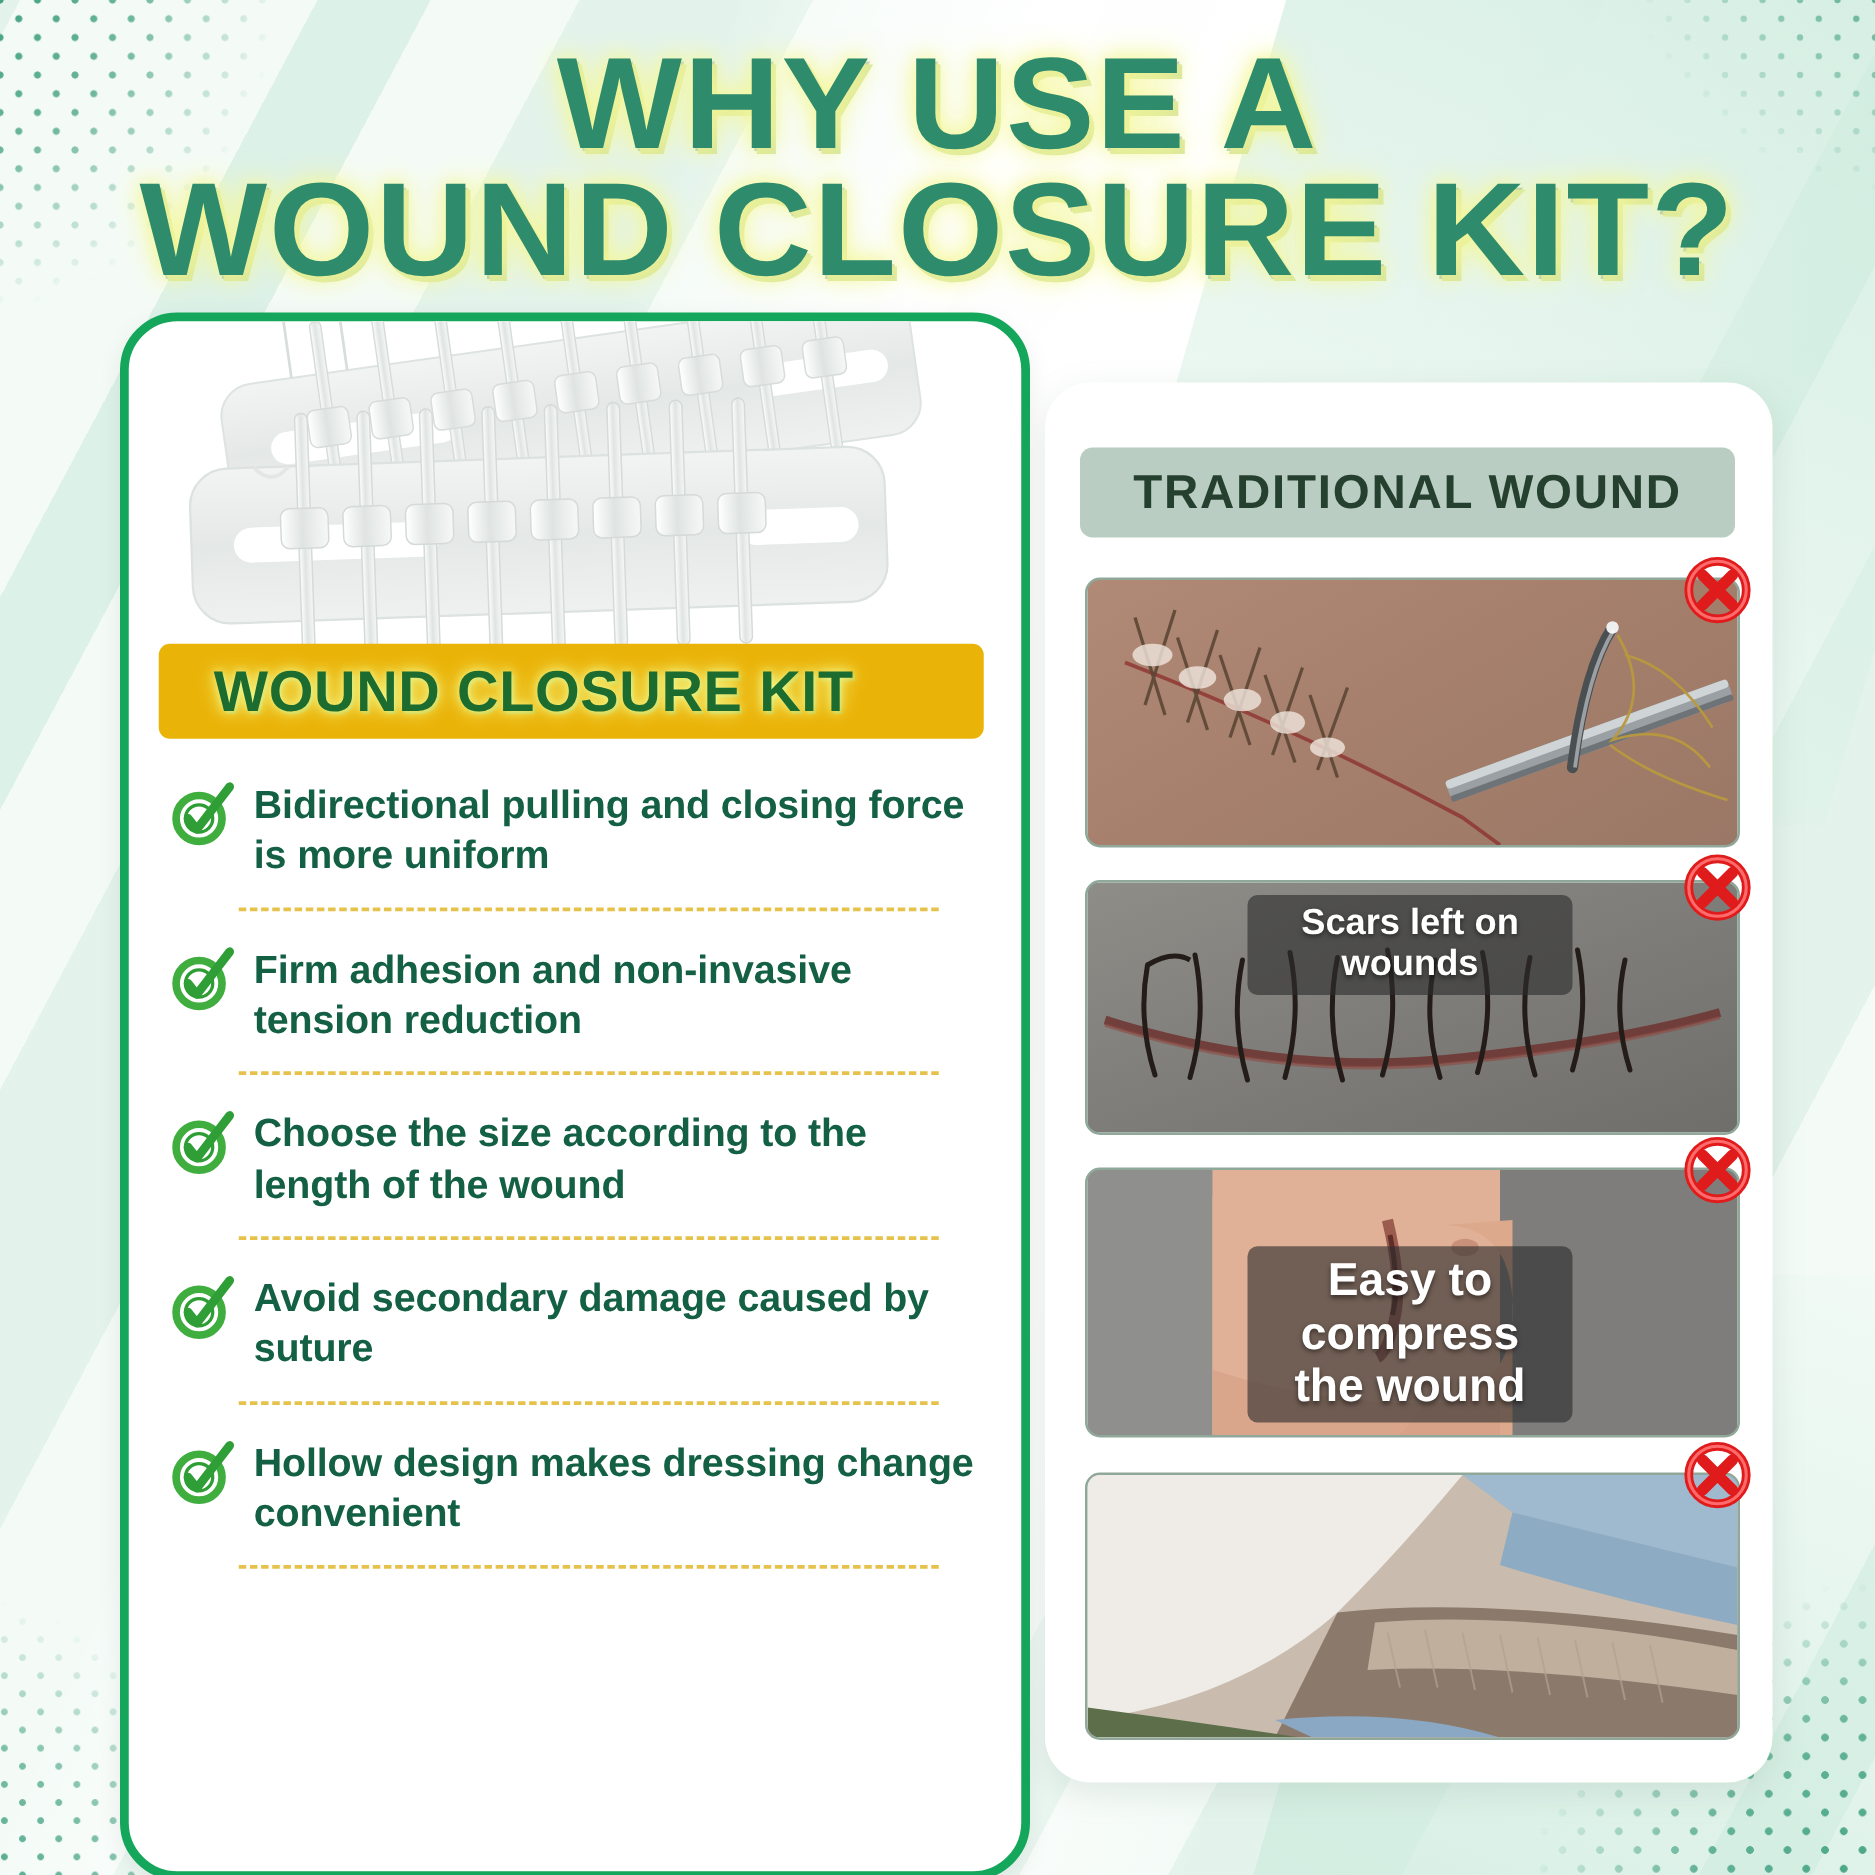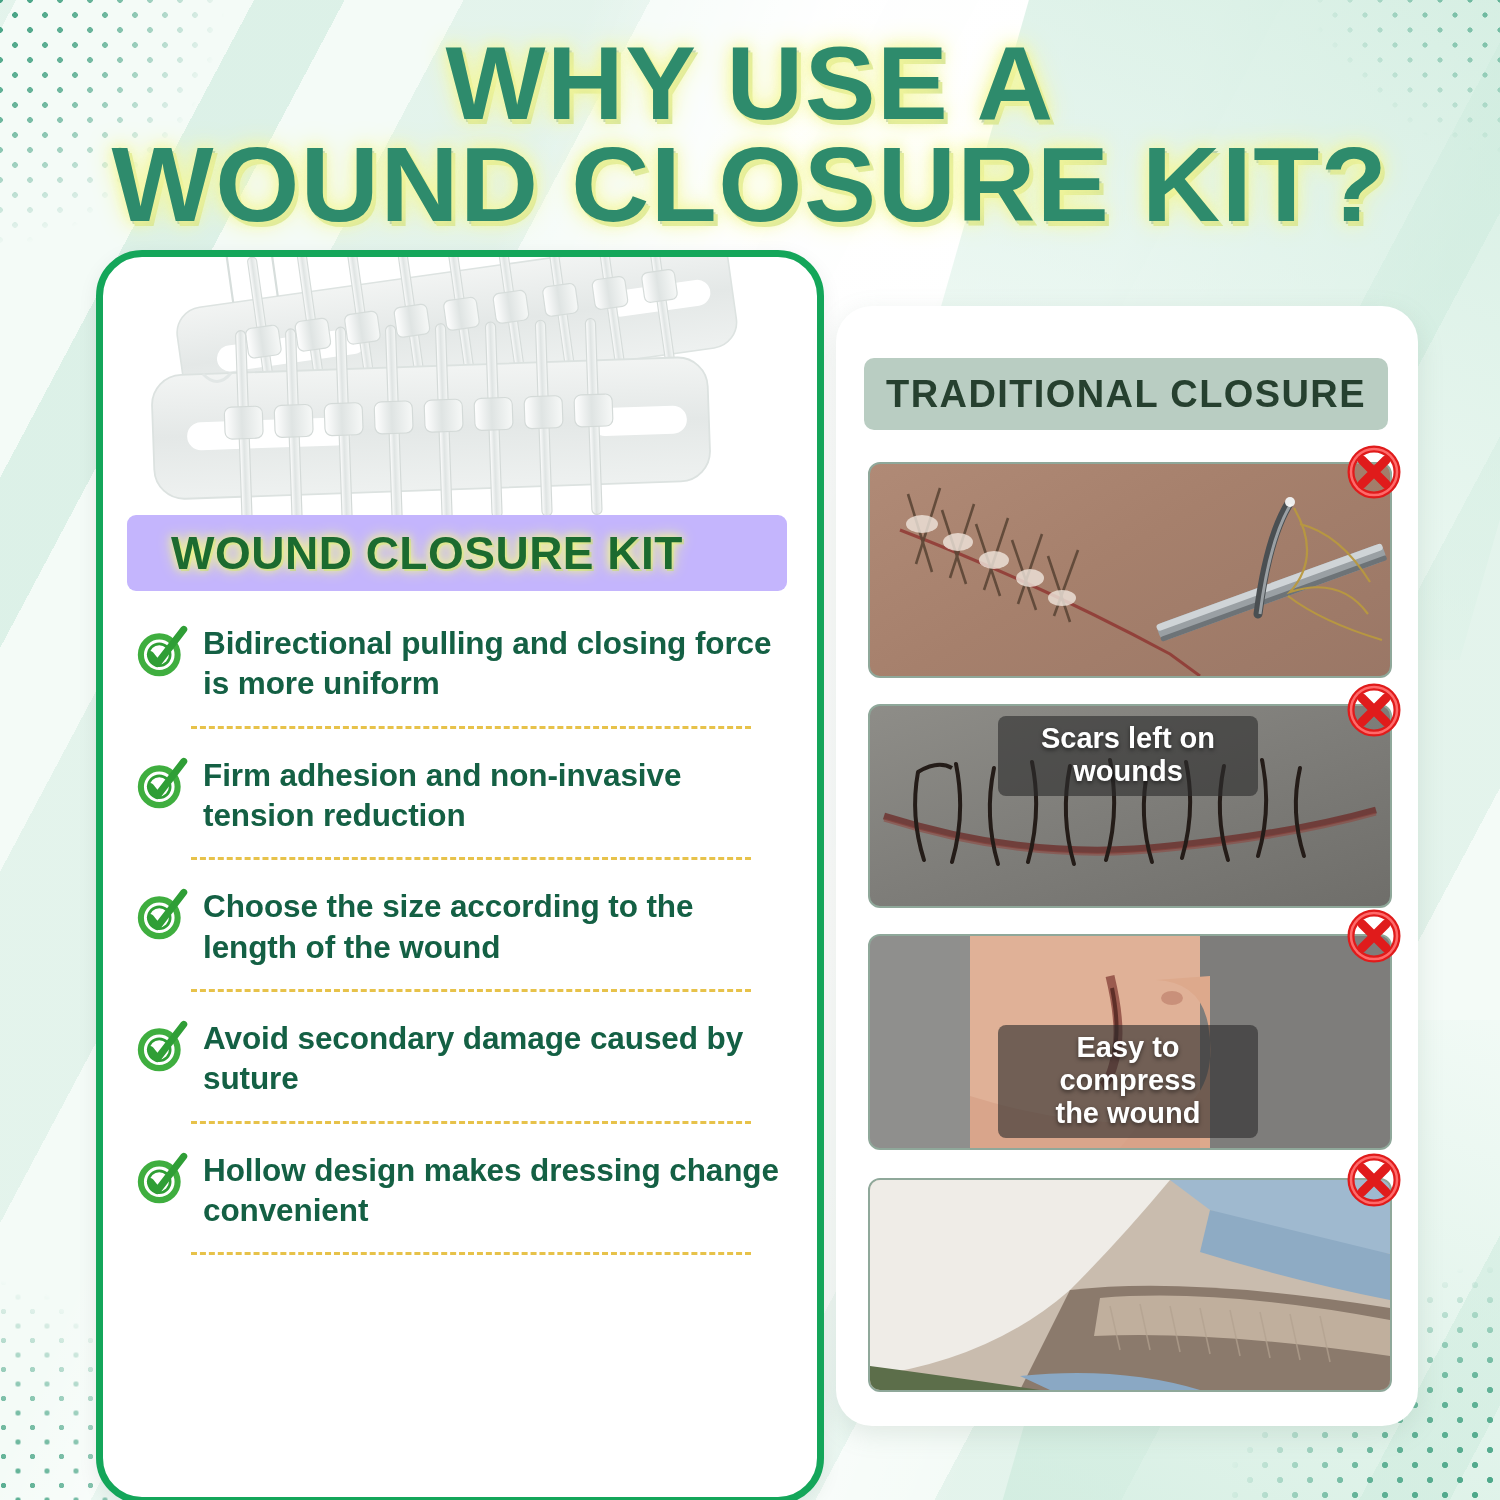--- a/index.html
+++ b/index.html
@@ -118,21 +118,21 @@
     box-shadow:0 6px 20px rgba(0,0,0,.07);
     z-index:4;
     overflow:hidden;
   }
   #product-img{
     position:absolute;left:40px;top:-20px;width:640px;height:300px;
     z-index:2;
   }
   #kit-badge{
     position:absolute;left:24px;top:258px;width:660px;height:76px;
-    background:#c4b5fd;
+    background:#eab308;
     border-radius:9px;
     display:flex;align-items:center;
     z-index:3;
   }
   #kit-badge .kit-text{
     padding-left:44px;
     font-weight:bold;font-size:46px;letter-spacing:.5px;
     color:#1c6b2f;
     text-shadow:0 0 8px #f4fa8a,0 0 16px #f4fa8a,2px 2px 0 rgba(180,210,100,.6);
     white-space:nowrap;
@@ -381,21 +381,21 @@
       <div class="btxt">Hollow design makes dressing change convenient</div>
     </div>
     <div class="dashsep"></div>
 
   </div>
 </div>
 
 <div id="right-card">
 
   <div id="suture-badge">
-    <span class="sut-text">TRADITIONAL CLOSURE</span>
+    <span class="sut-text">TRADITIONAL WOUND</span>
   </div>
 
   <div class="photo-wrap" style="top:156px;height:212px;">
     <div class="photo p1">
       <svg viewBox="0 0 520 212" style="width:100%;height:100%;display:block">
         <path d="M30 66 Q170 120 300 190 L330 212" stroke="#8c2d2b" stroke-width="3" fill="none" opacity=".75"></path>
         <g stroke="#5c4636" stroke-width="2.6" fill="none" opacity=".9">
           <path d="M38 30 L62 108"></path>
             <path d="M70 24 L46 100"></path>
           <path d="M72 46 L96 120"></path>
@@ -471,21 +471,21 @@
         <rect x="0" y="0" width="100" height="212" fill="#8f8f8d"></rect>
         <rect x="330" y="0" width="190" height="212" fill="#7e7d7b"></rect>
         <path d="M100 0 L330 0 L330 212 L100 212 Z" fill="#e0b197"></path>
         <path d="M240 40 Q252 90 246 118 Q240 146 232 150" stroke="#8e4c42" stroke-width="9" fill="none" opacity=".85"></path>
         <path d="M242 52 Q250 92 244 116" stroke="#5e2f28" stroke-width="4" fill="none"></path>
         <path d="M286 44 q44 2 52 44 q8 44 -10 70 q-18 26 -60 32 L250 212 L340 212 L340 40 Z" fill="#dda98c"></path>
         <ellipse cx="302" cy="62" rx="11" ry="7" fill="#c9907a"></ellipse>
         <path d="M100 160 q120 38 230 22 L330 212 L100 212 Z" fill="#d6a086" opacity=".7"></path>
       </svg>
     </div>
-    <div class="cap" style="bottom:8px;font-size:29px;">Easy to compress
+    <div class="cap" style="bottom:8px;font-size:37px;">Easy to compress
 the wound</div>
     <svg class="xmark" style="right:-18px;top:-30px;" viewBox="0 0 64 64">
       <circle cx="32" cy="32" r="23" fill="none" stroke="#e01b1b" stroke-width="7"></circle>
       <circle cx="32" cy="32" r="23" fill="none" stroke="#ff6a6a" stroke-width="2.5"></circle>
       <path d="M20 20 L44 44 M44 20 L20 44" stroke="#e01b1b" stroke-width="9" stroke-linecap="round"></path>
     </svg>
   </div>
 
   <div class="photo-wrap" style="top:872px;height:210px;">
     <div class="photo p4">

